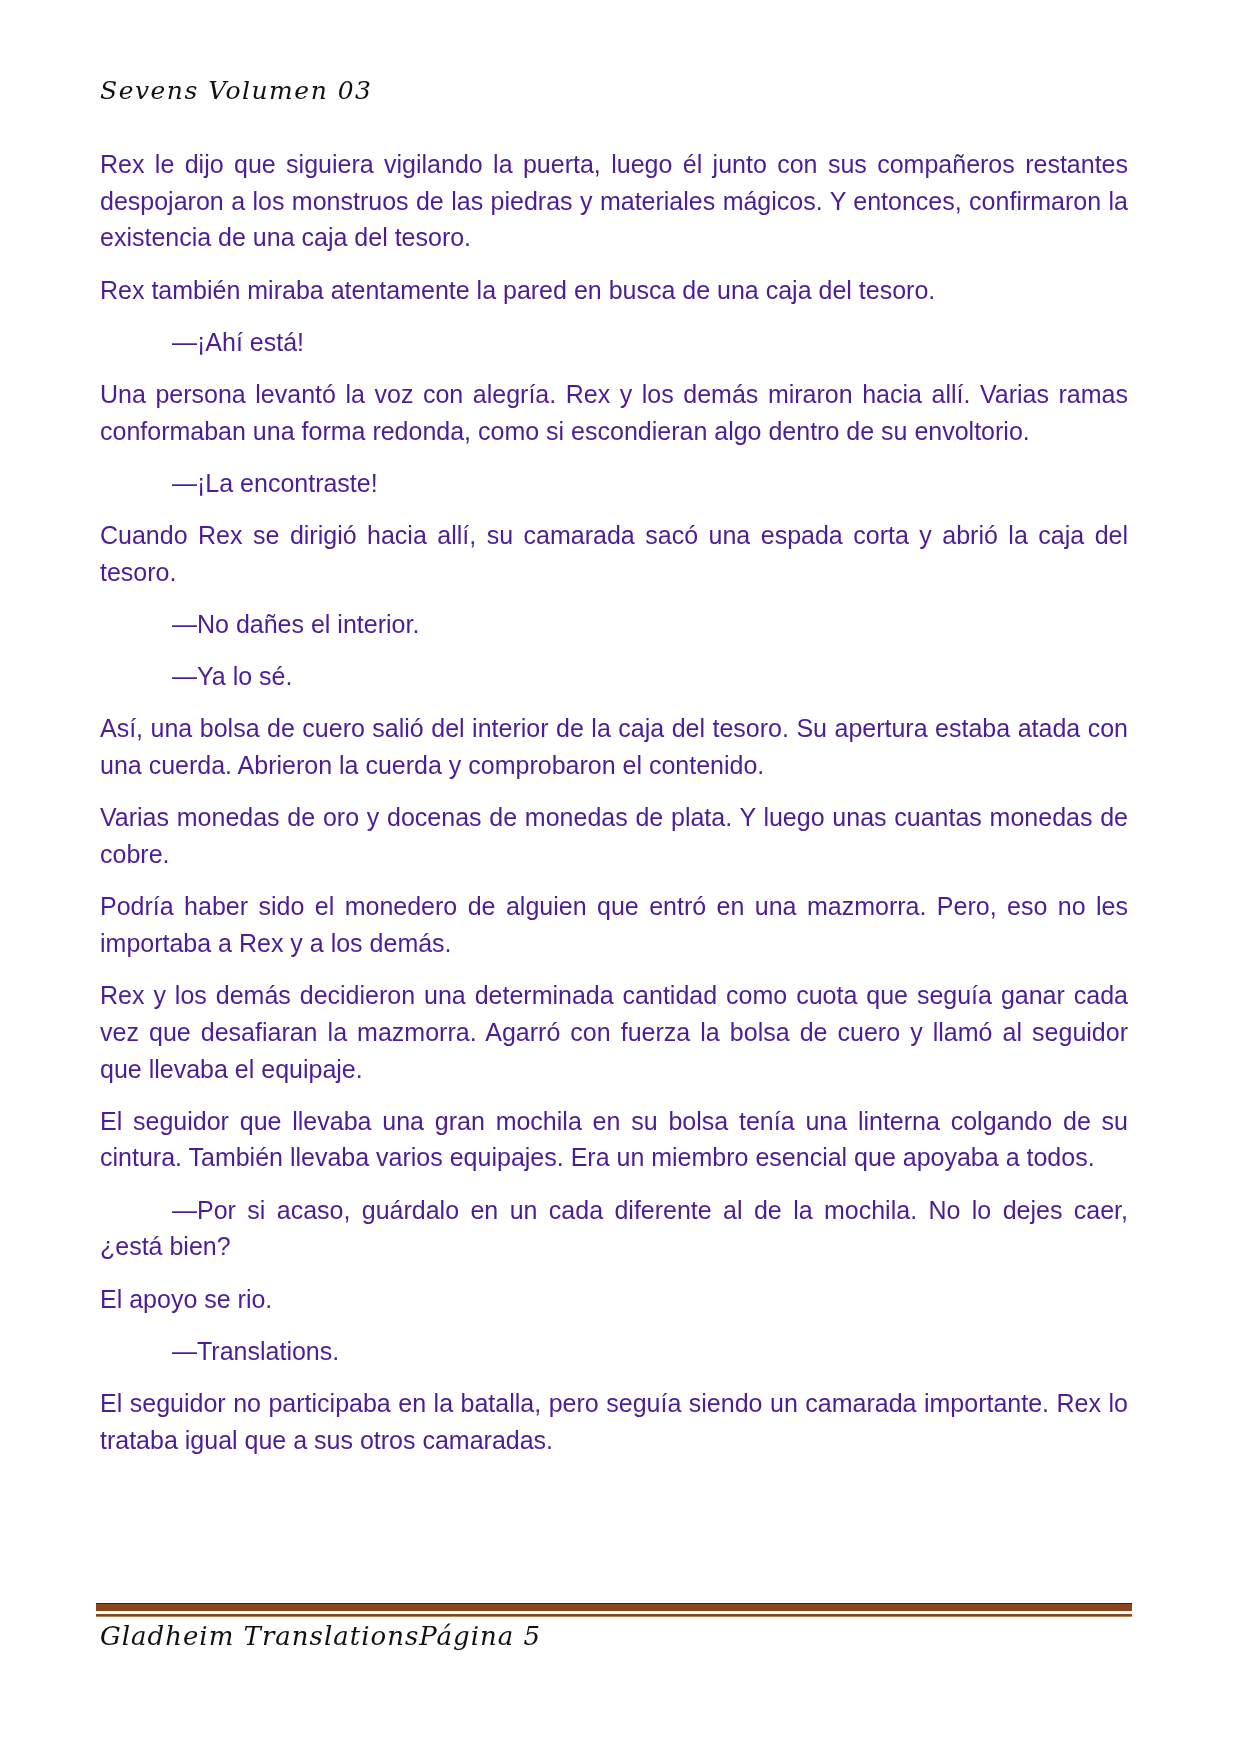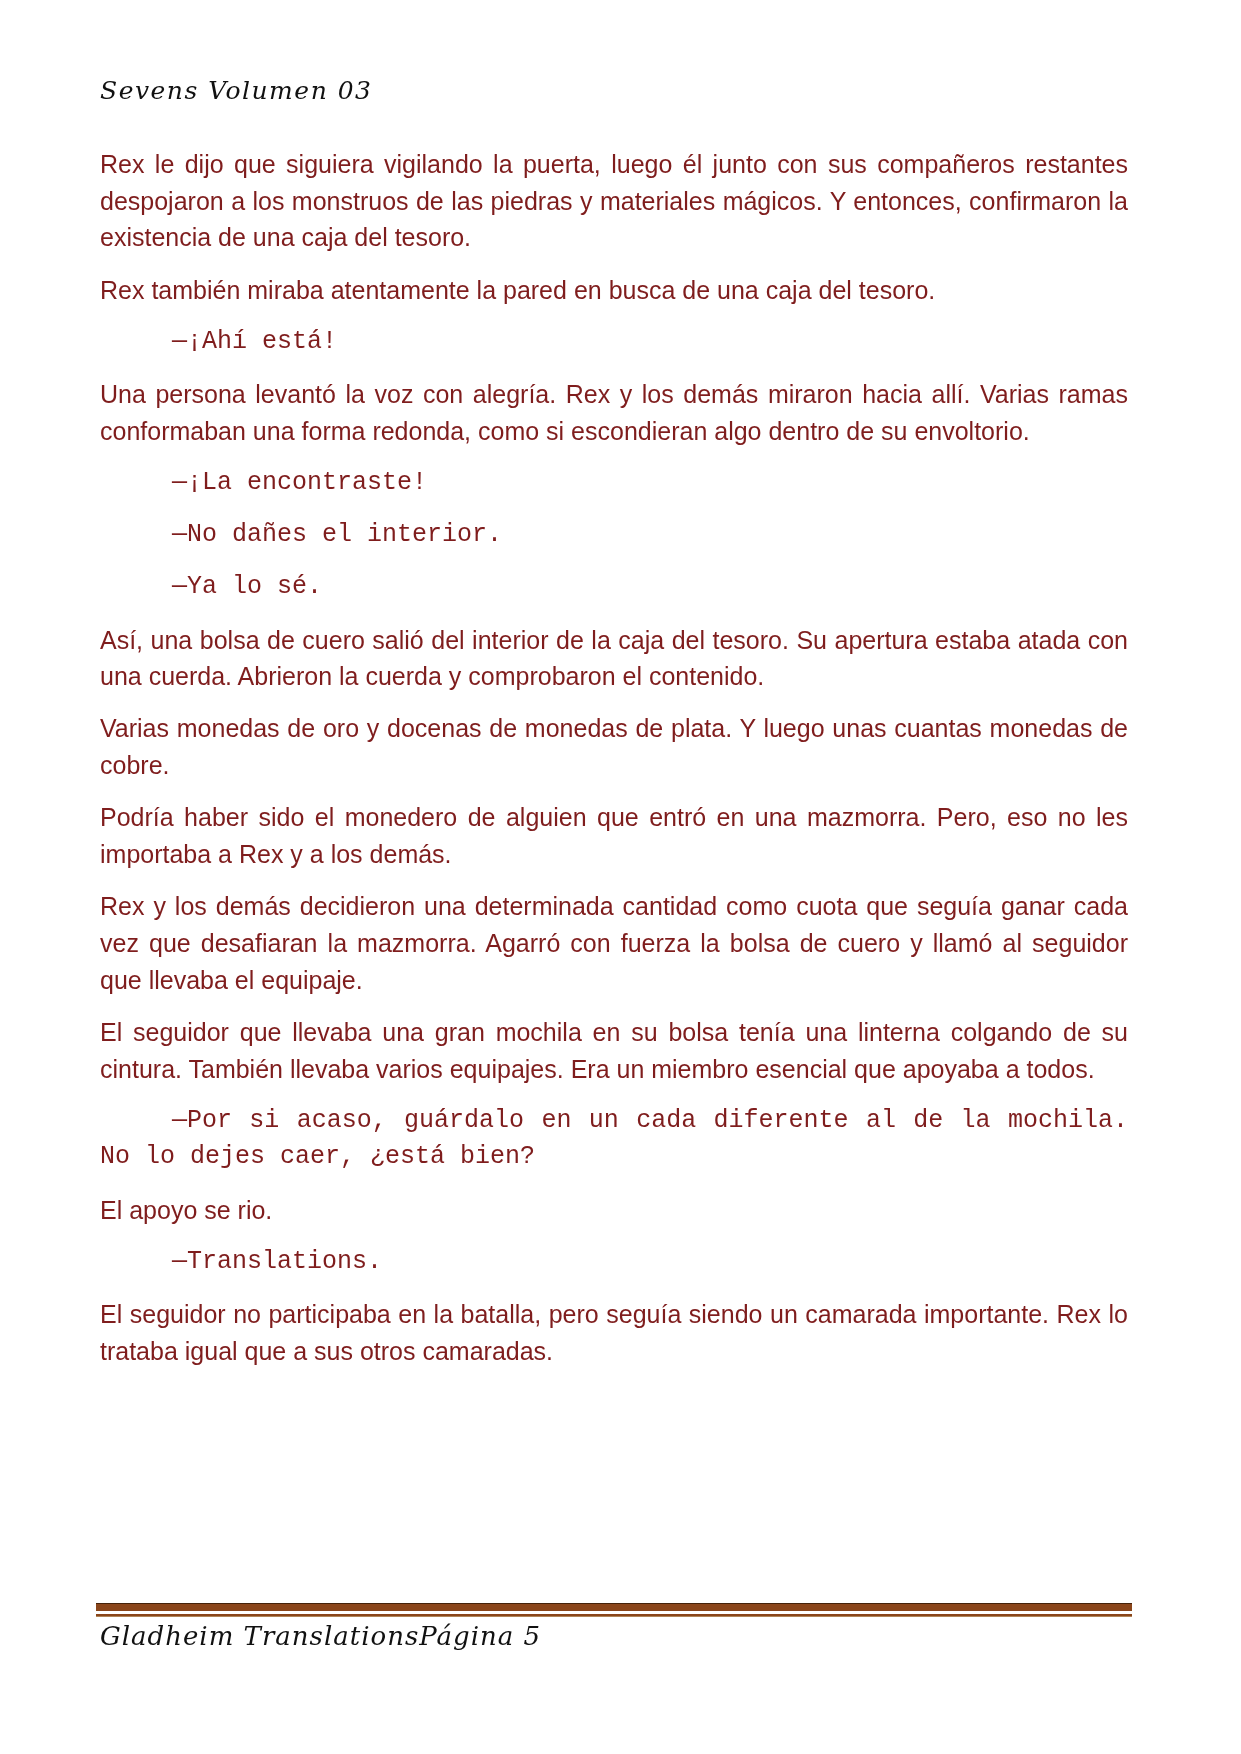--- a/index.html
+++ b/index.html
@@ -33,25 +33,24 @@
     position: absolute;
     top: 146px;
     left: 100px;
     width: 1028px;
   }
   .para {
     font-size: 25px;
     line-height: 36.7px;
     text-align: justify;
     margin: 0 0 15.5px 0;
-    color: #7f1d1d;
+    color: #4c1d95;
   }
   .para.dialogue {
     text-indent: 72px;
-    font-family: Liberation Mono, monospace;
   }
   
   .footer-rule {
     position: absolute;
     left: 96px;
     top: 1603px;
     width: 1036px;
   }
   .rule-thick {
     height: 7px;
@@ -85,20 +84,21 @@
 <div class="page">
 
   <div class="running-head">Sevens Volumen 03</div>
 
   <div class="content">
     <p class="para">Rex le dijo que siguiera vigilando la puerta, luego él junto con sus compañeros restantes despojaron a los monstruos de las piedras y materiales mágicos. Y entonces, confirmaron la existencia de una caja del tesoro.</p>
     <p class="para">Rex también miraba atentamente la pared en busca de una caja del tesoro.</p>
     <p class="para dialogue">—¡Ahí está!</p>
     <p class="para">Una persona levantó la voz con alegría. Rex y los demás miraron hacia allí. Varias ramas conformaban una forma redonda, como si escondieran algo dentro de su envoltorio.</p>
     <p class="para dialogue">—¡La encontraste!</p>
+    <p class="para">Cuando Rex se dirigió hacia allí, su camarada sacó una espada corta y abrió la caja del tesoro.</p>
     <p class="para dialogue">—No dañes el interior.</p>
     <p class="para dialogue">—Ya lo sé.</p>
     <p class="para">Así, una bolsa de cuero salió del interior de la caja del tesoro. Su apertura estaba atada con una cuerda. Abrieron la cuerda y comprobaron el contenido.</p>
     <p class="para">Varias monedas de oro y docenas de monedas de plata. Y luego unas cuantas monedas de cobre.</p>
     <p class="para">Podría haber sido el monedero de alguien que entró en una mazmorra. Pero, eso no les importaba a Rex y a los demás.</p>
     <p class="para">Rex y los demás decidieron una determinada cantidad como cuota que seguía ganar cada vez que desafiaran la mazmorra. Agarró con fuerza la bolsa de cuero y llamó al seguidor que llevaba el equipaje.</p>
     <p class="para">El seguidor que llevaba una gran mochila en su bolsa tenía una linterna colgando de su cintura. También llevaba varios equipajes. Era un miembro esencial que apoyaba a todos.</p>
     <p class="para dialogue">—Por si acaso, guárdalo en un cada diferente al de la mochila. No lo dejes caer, ¿está bien?</p>
     <p class="para">El apoyo se rio.</p>
     <p class="para dialogue">—Translations.</p>

